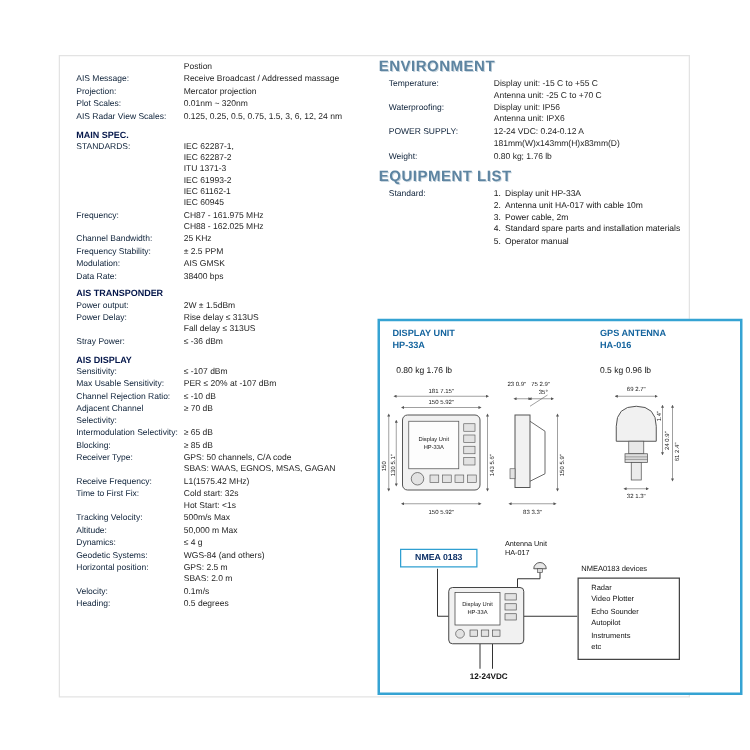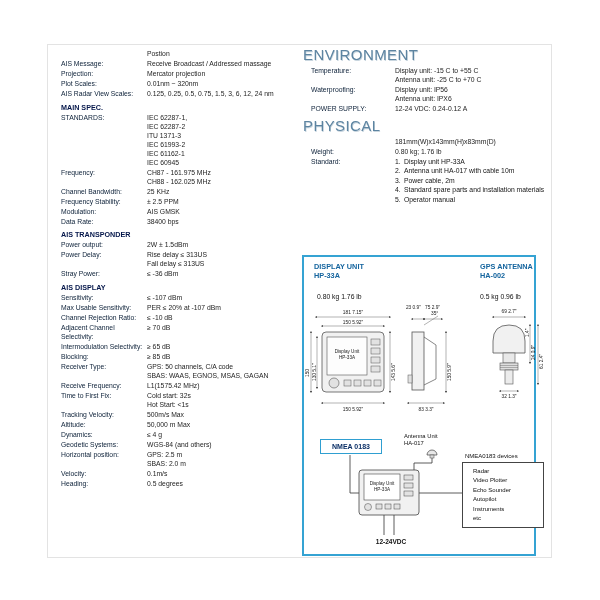--- a/index.html
+++ b/index.html
@@ -6,31 +6,31 @@
   html,body{width:600px;height:600px;background:#fff}
   body{font-family:"Liberation Sans",sans-serif;color:#151515;-webkit-font-smoothing:antialiased}
   .stage{position:relative;width:600px;height:600px;background:#fff;overflow:hidden}
   .sheet{position:absolute;left:47px;top:44px;width:505px;height:514px;border:1px solid #e3e3e3;background:#fff}
   .col-left{position:absolute;left:61px;top:50px;width:240px}
   .col-right{position:absolute;left:303px;top:46px;width:246px}
   .row{display:flex;align-items:flex-start;margin-bottom:1px;font-size:6.8px;line-height:1.32}
   .row .lb{width:86px;flex:none;color:#0c2038}
   .row .vl{flex:1;white-space:pre-line;color:#1d1d1d}
   .col-right .row .lb{width:92px;padding-left:8px}
-  h1.sec{font-size:15px;font-weight:400;color:#5d84a1;letter-spacing:.4px;margin:7px 0 4px;text-shadow:.7px .7px 0 #c9d6df}
+  h1.sec{font-size:12px;font-weight:700;color:#5d84a1;letter-spacing:.4px;margin:7px 0 4px;text-shadow:.7px .7px 0 #c9d6df}
   .col-right h1.sec{margin:3px 0 4px}
   .col-right h1.sec:first-child{margin-top:0}
   h2.sub{font-size:7.2px;font-weight:700;color:#04164a;margin:4px 0 2px}
   .eq{display:flex;font-size:6.8px;line-height:1.32}
   .eq .lb{width:92px;padding-left:8px;flex:none;color:#0c2038}
   .eq-items{flex:1}
   .eq-item{display:flex;margin-bottom:.5px}
   .eq-item .n{width:9px;flex:none}
   .eq-item .t{flex:1}
-  .dbox{position:absolute;left:302px;top:255px;width:234px;height:301px;border:2px solid #35a3d3;background:#fff}
+  .dbox{position:absolute;left:302px;top:255px;width:292px;height:301px;border:2px solid #35a3d3;background:#fff}
   .dtitle{position:absolute;font-size:7.3px;font-weight:700;color:#14649e;line-height:1.25;white-space:pre-line}
   .dweight{position:absolute;font-size:6.8px;color:#111}
   .dsvg{position:absolute;left:0;top:0}
   .nmea-box{position:absolute;left:16px;top:182px;width:62px;height:15px;border:1.5px solid #2f9fd1;display:flex;align-items:center;justify-content:center;font-size:7px;font-weight:700;color:#0b2f66;background:#fff}
   .ant-label{position:absolute;left:100px;top:176px;font-size:5.8px;line-height:1.25;white-space:pre-line;color:#111}
   .pwr-label{position:absolute;left:56px;top:281px;width:62px;text-align:center;font-size:6.5px;font-weight:600;color:#111}
   .dev-title{position:absolute;left:161px;top:196px;font-size:6px;color:#111}
   .dev-box{position:absolute;left:158px;top:205px;width:82px;height:66px;border:1px solid #444;padding:4px 0 0 10px;background:#fff}
   .dev-item{font-size:6px;line-height:1.58;color:#111}
   svg text{font-family:"Liberation Sans",sans-serif;fill:#1a1a1a}
@@ -244,34 +244,34 @@
       </div>
 
     <div>
 
         <div class="row">
           <span class="lb">POWER SUPPLY:</span>
           <span class="vl">12-24 VDC: 0.24-0.12 A</span>
         </div>
       </div>
 
-    <h1 class="sec">PHYSICAL</h1>
     <div>
 
         <div class="row">
           <span class="lb"></span>
           <span class="vl">181mm(W)x143mm(H)x83mm(D)</span>
         </div>
 
         <div class="row">
           <span class="lb">Weight:</span>
           <span class="vl">0.80 kg; 1.76 lb</span>
         </div>
       </div>
 
+    <h1 class="sec">EQUIPMENT LIST</h1>
     <div class="eq">
       <span class="lb">Standard:</span>
       <div class="eq-items">
 
           <div class="eq-item">
             <span class="n">1.</span>
             <span class="t">Display unit HP-33A</span>
           </div>
 
           <div class="eq-item">
@@ -397,21 +397,21 @@
         <rect x="81" y="247" width="6" height="5" fill="#e2e2e2" stroke-width="0.5"></rect>
         <rect x="90" y="247" width="6" height="5" fill="#e2e2e2" stroke-width="0.5"></rect>
       </g>
       <text class="t45" x="78" y="228" text-anchor="middle">Display Unit</text>
       <text class="t45" x="78" y="234" text-anchor="middle">HP-33A</text>
     </svg>
 
     <div class="dtitle" style="left:10px;top:5px">DISPLAY UNIT
 HP-33A</div>
     <div class="dtitle" style="left:176px;top:5px">GPS ANTENNA
-HA-002</div>
+HA-016</div>
     <div class="dweight" style="left:13px;top:36px">0.80 kg  1.76 lb</div>
     <div class="dweight" style="left:176px;top:36px">0.5 kg  0.96 lb</div>
 
     <div class="nmea-box">NMEA 0183</div>
     <div class="ant-label">Antenna Unit
 HA-017</div>
     <div class="pwr-label">12-24VDC</div>
     <div class="dev-title">NMEA0183 devices</div>
     <div class="dev-box">
 

